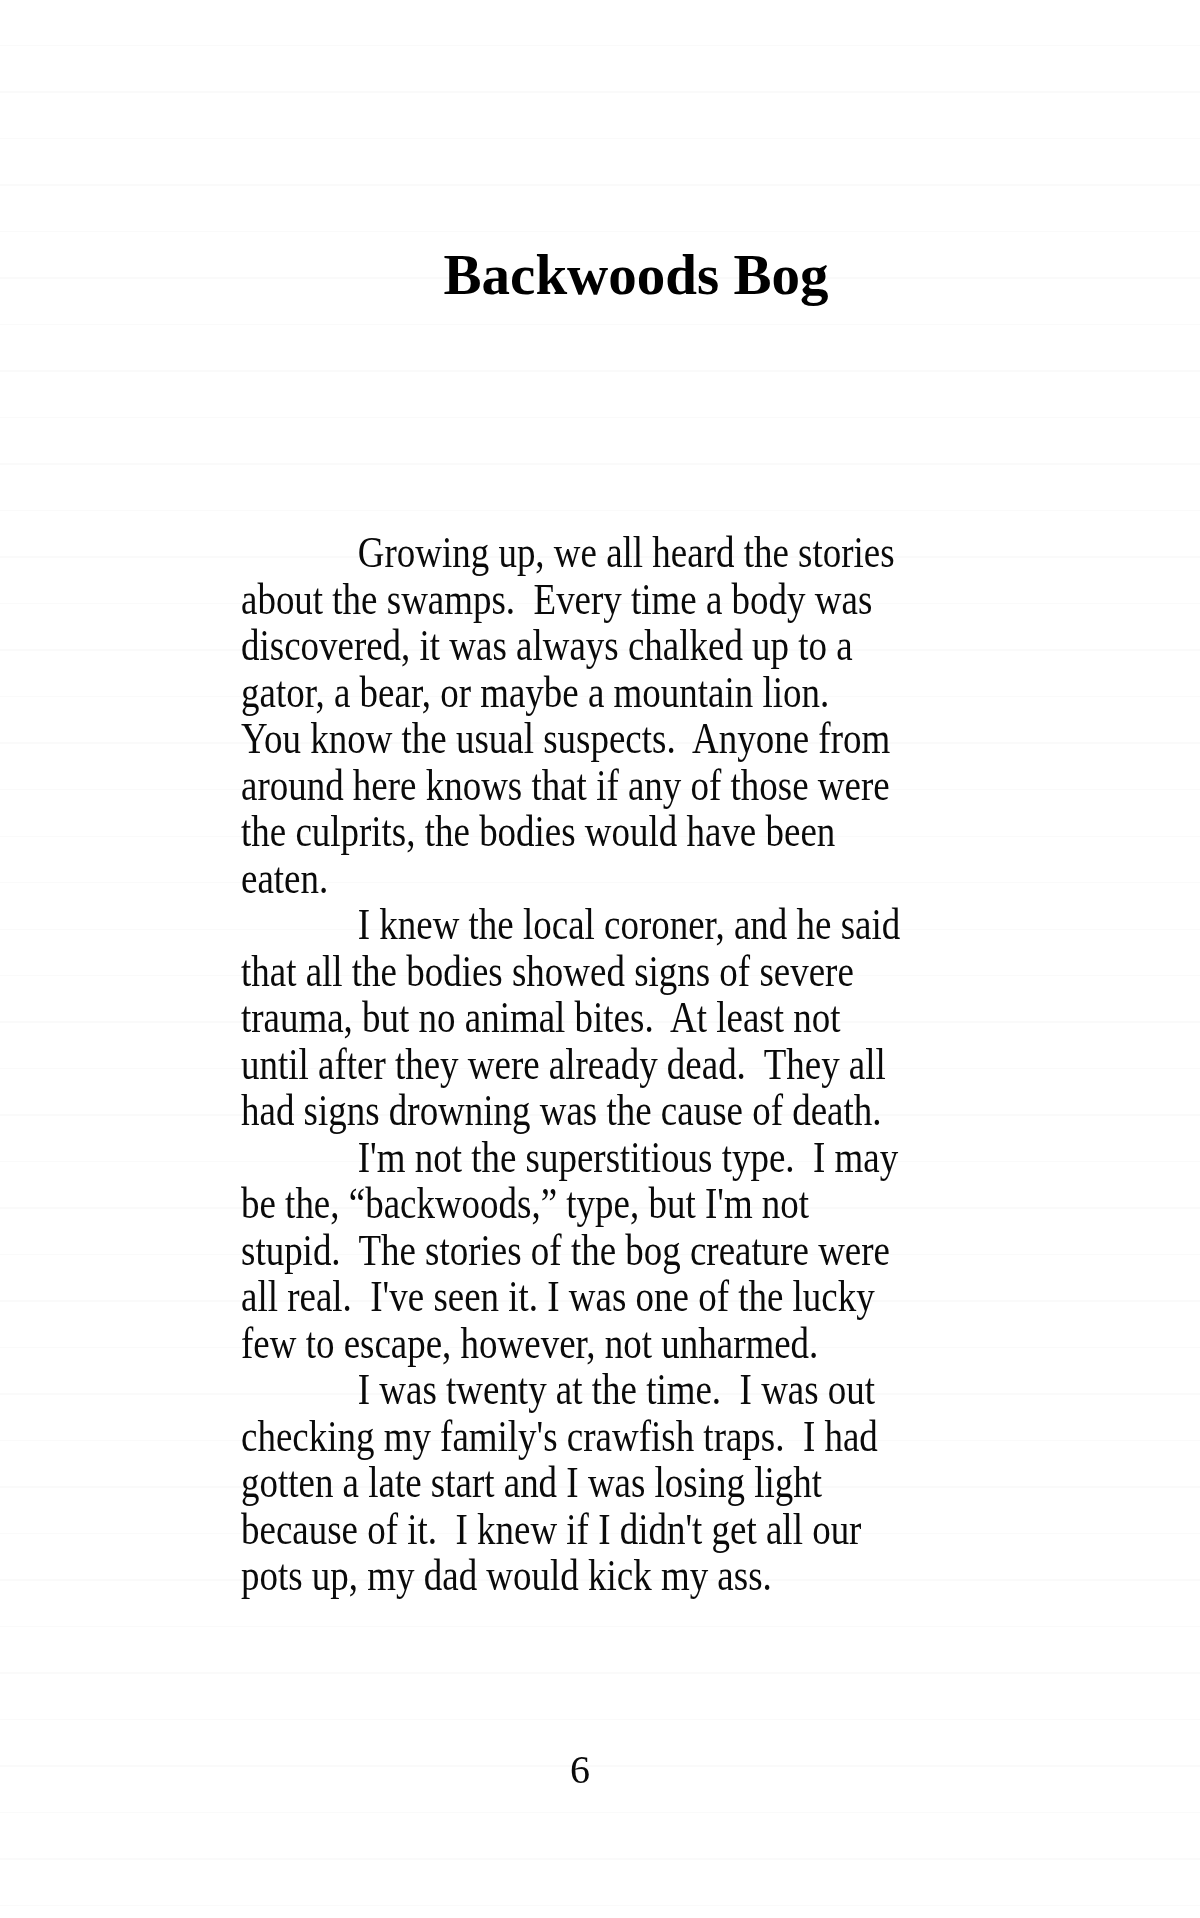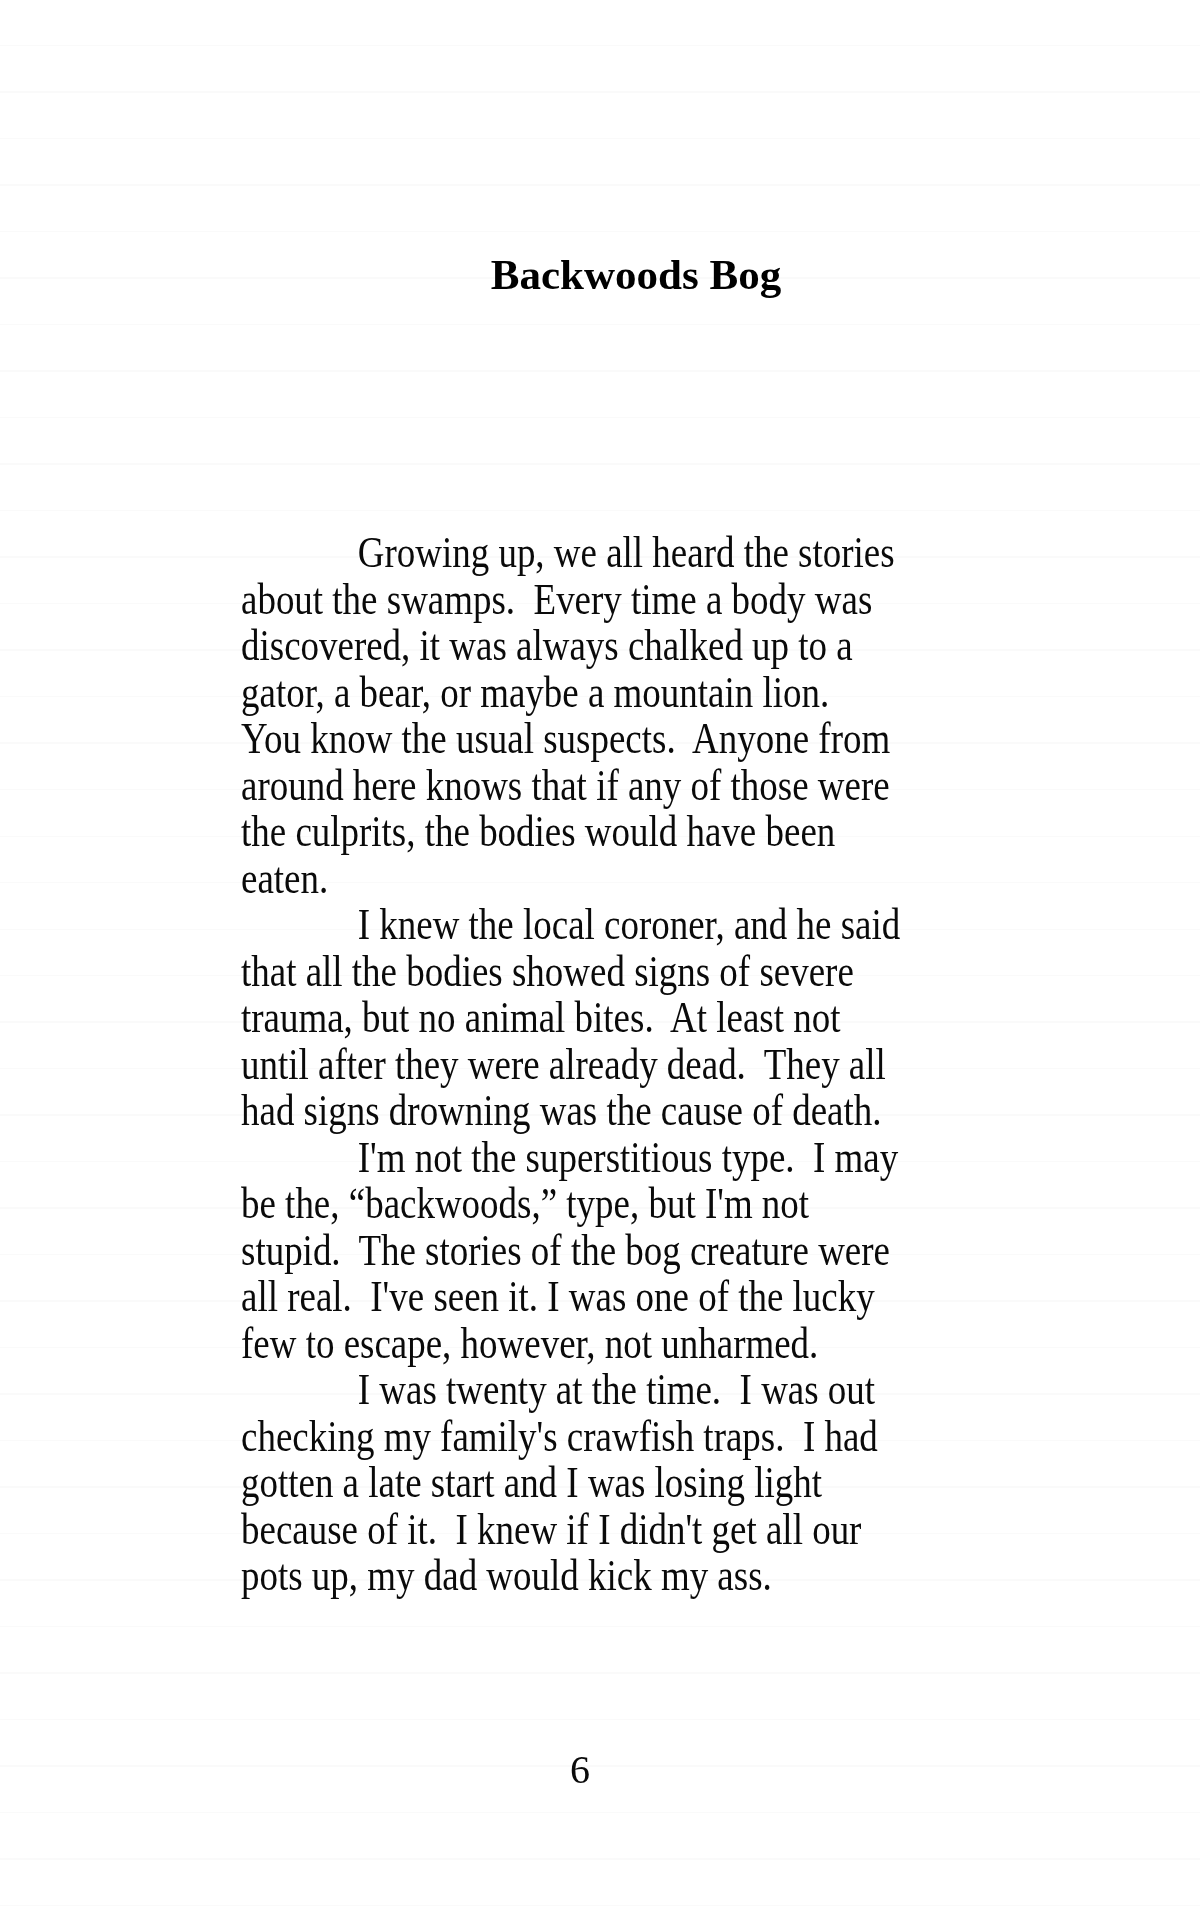--- a/index.html
+++ b/index.html
@@ -25,21 +25,21 @@
     );
   }
   .title {
     position: absolute;
     top: 240px;
     left: 0;
     right: 0;
     margin: 0;
     padding-left: 72px;
     text-align: center;
-    font-size: 43px;
+    font-size: 57px;
     line-height: 70px;
     font-weight: bold;
     letter-spacing: 0px;
     color: #000000;
   }
   .body-text {
     position: absolute;
     left: 241px;
     top: 530px;
     width: 900px;

